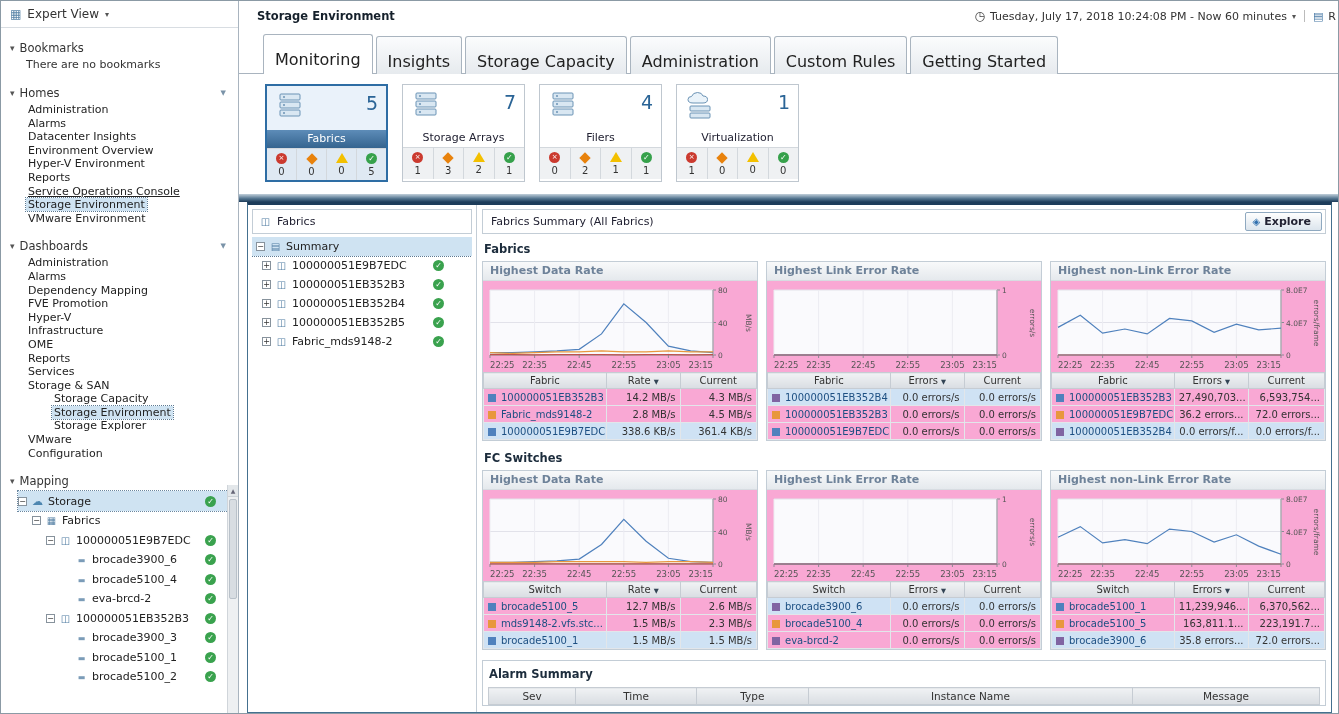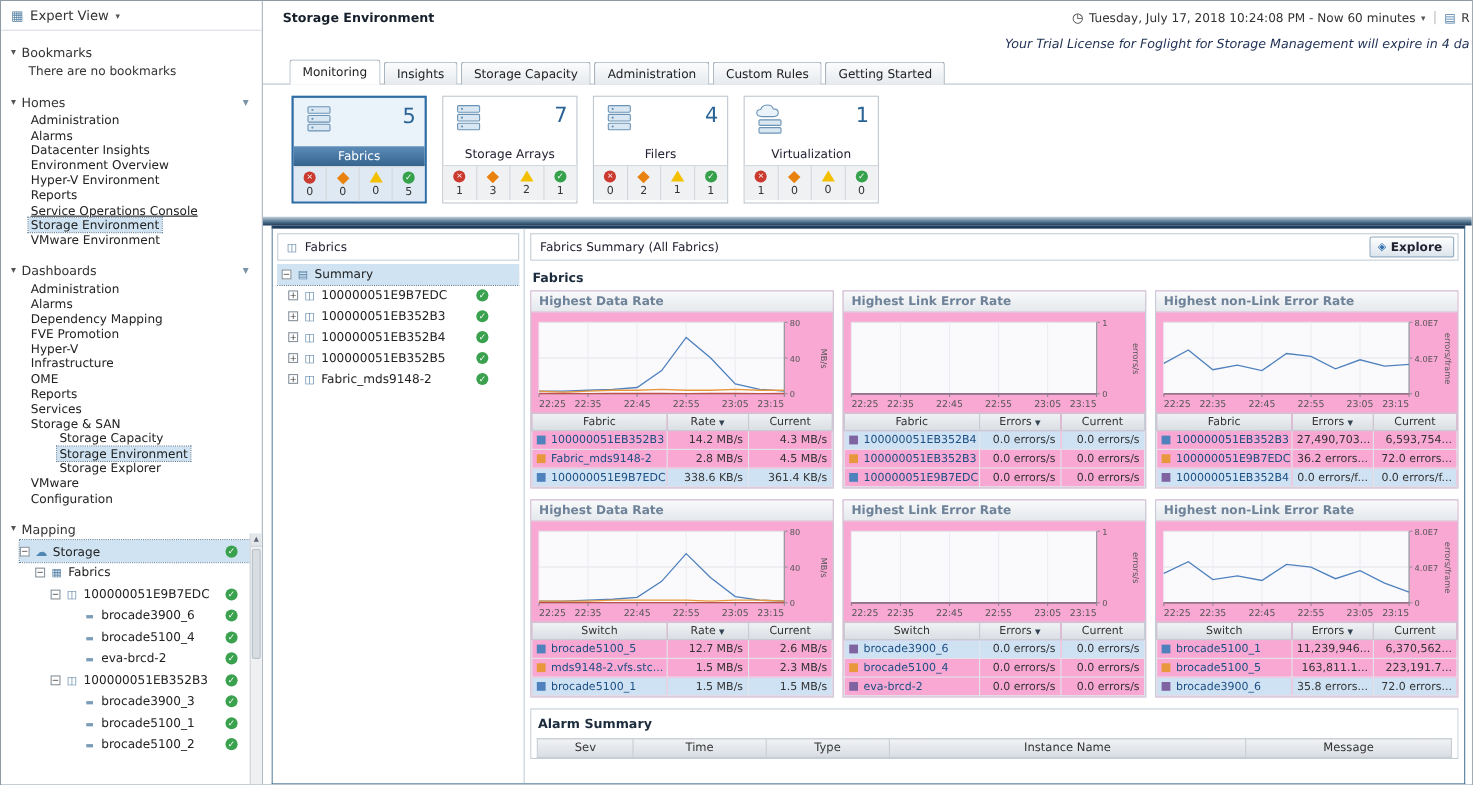--- a/index.html
+++ b/index.html
@@ -48,21 +48,21 @@
 
 .main{flex:1;display:flex;flex-direction:column;min-width:0;background:#fff;overflow:hidden}
 .main-top{display:flex;justify-content:space-between;align-items:flex-start;padding:8px 2px 0 18px;height:28px;flex:0 0 28px}
 .page-title{font-weight:bold;font-size:11.5px;color:#15202b;white-space:nowrap}
 .timebar{display:flex;align-items:center;gap:5px;color:#333;white-space:nowrap;overflow:hidden;font-size:11px}
 .clock{font-size:12px;color:#444}
 .vsep{width:1px;height:12px;background:#bbb;margin:0 3px}
 .doc{color:#4a7aa6;font-size:11px}
 .license{text-align:right;font-style:italic;color:#1f3054;font-size:11.5px;padding:4px 2px 0 0;white-space:nowrap;flex:0 0 20px}
 .tabs{display:flex;align-items:flex-end;gap:3px;padding:5px 0 0 24px;border-bottom:1px solid #a9b4bf;flex:0 0 auto}
-.tab{padding:4px 11px 3px;border:1px solid #a9b4bf;border-bottom:none;border-radius:3px 3px 0 0;background:linear-gradient(#fbfcfd,#e6eaee);cursor:pointer;margin-bottom:-1px;font-size:11px;color:#222;white-space:nowrap}
+.tab{padding:15px 11px 3px;border:1px solid #a9b4bf;border-bottom:none;border-radius:3px 3px 0 0;background:linear-gradient(#fbfcfd,#e6eaee);cursor:pointer;margin-bottom:-1px;font-size:16px;color:#222;white-space:nowrap}
 .tab.sel{background:#fff;padding-bottom:5px}
 .tile-area{padding:10px 0 12px 26px;display:flex;gap:14px;flex:0 0 auto;background:#fff}
 .tile{width:123px;border:1px solid #bfc7cf;background:#fff;cursor:pointer}
 .tile.sel{border:2px solid #2e6da4;background:#eaf2fa}
 .tile-top{display:flex;justify-content:space-between;align-items:flex-start;padding:6px 8px 2px 8px;height:44px}
 .tile-icon svg{display:block}
 .tile-count{font-size:19px;color:#2a6496}
 .tile-label{text-align:center;font-size:11px;color:#223;padding:2px 0 3px}
 .tile.sel .tile-label{background:linear-gradient(#5d8cb8,#35648f);color:#fff}
 .tile-statuses{display:flex;border-top:1px solid #d3d8dd;background:#eff1f3}
@@ -261,21 +261,20 @@
       <div class="page-title">Storage Environment</div>
       <div class="timebar">
         <span class="clock">◷</span>
         <span>Tuesday, July 17, 2018 10:24:08 PM - Now 60 minutes</span>
         <span class="caret">▾</span>
         <span class="vsep"></span>
         <span class="doc">▤</span>
         <span>R</span>
       </div>
     </div>
-    <div class="license">Your Trial License for Foglight for Storage Management will expire in 4 da</div>
 
     <div class="tabs">
 
     <div class="tab sel">Monitoring</div>
         <div class="tab">Insights</div>
         <div class="tab">Storage Capacity</div>
         <div class="tab">Administration</div>
         <div class="tab">Custom Rules</div>
         <div class="tab">Getting Started</div>
       </div>
@@ -663,20 +662,21 @@
             </tr>
             <tr class="sel">
               <td class="name"><i class="sw" style="background: rgb(128, 100, 162);"></i><a>100000051EB352B4</a></td>
               <td class="num">0.0 errors/f...</td>
               <td class="num">0.0 errors/f...</td>
             </tr>
           </tbody>
         </table>
       </div>
               </div>
+            <div class="qv-section-label">FC Switches</div>
             <div class="cards">
                 <div class="card">
         <div class="card-head">Highest Data Rate</div>
         <div class="chart"><svg width="266" height="88">
                       <rect x="3" y="6" width="223" height="65" fill="#fafafd"></rect>
                       <line x1="3" y1="6" x2="226" y2="6" stroke="#e2e2ea"></line>
                       <line x1="226" y1="6" x2="229" y2="6" stroke="#8a8a92"></line>
                       <line x1="3" y1="38.5" x2="226" y2="38.5" stroke="#e2e2ea"></line>
                       <line x1="226" y1="38.5" x2="229" y2="38.5" stroke="#8a8a92"></line>
                       <line x1="3" y1="71" x2="226" y2="71" stroke="#e2e2ea"></line>

